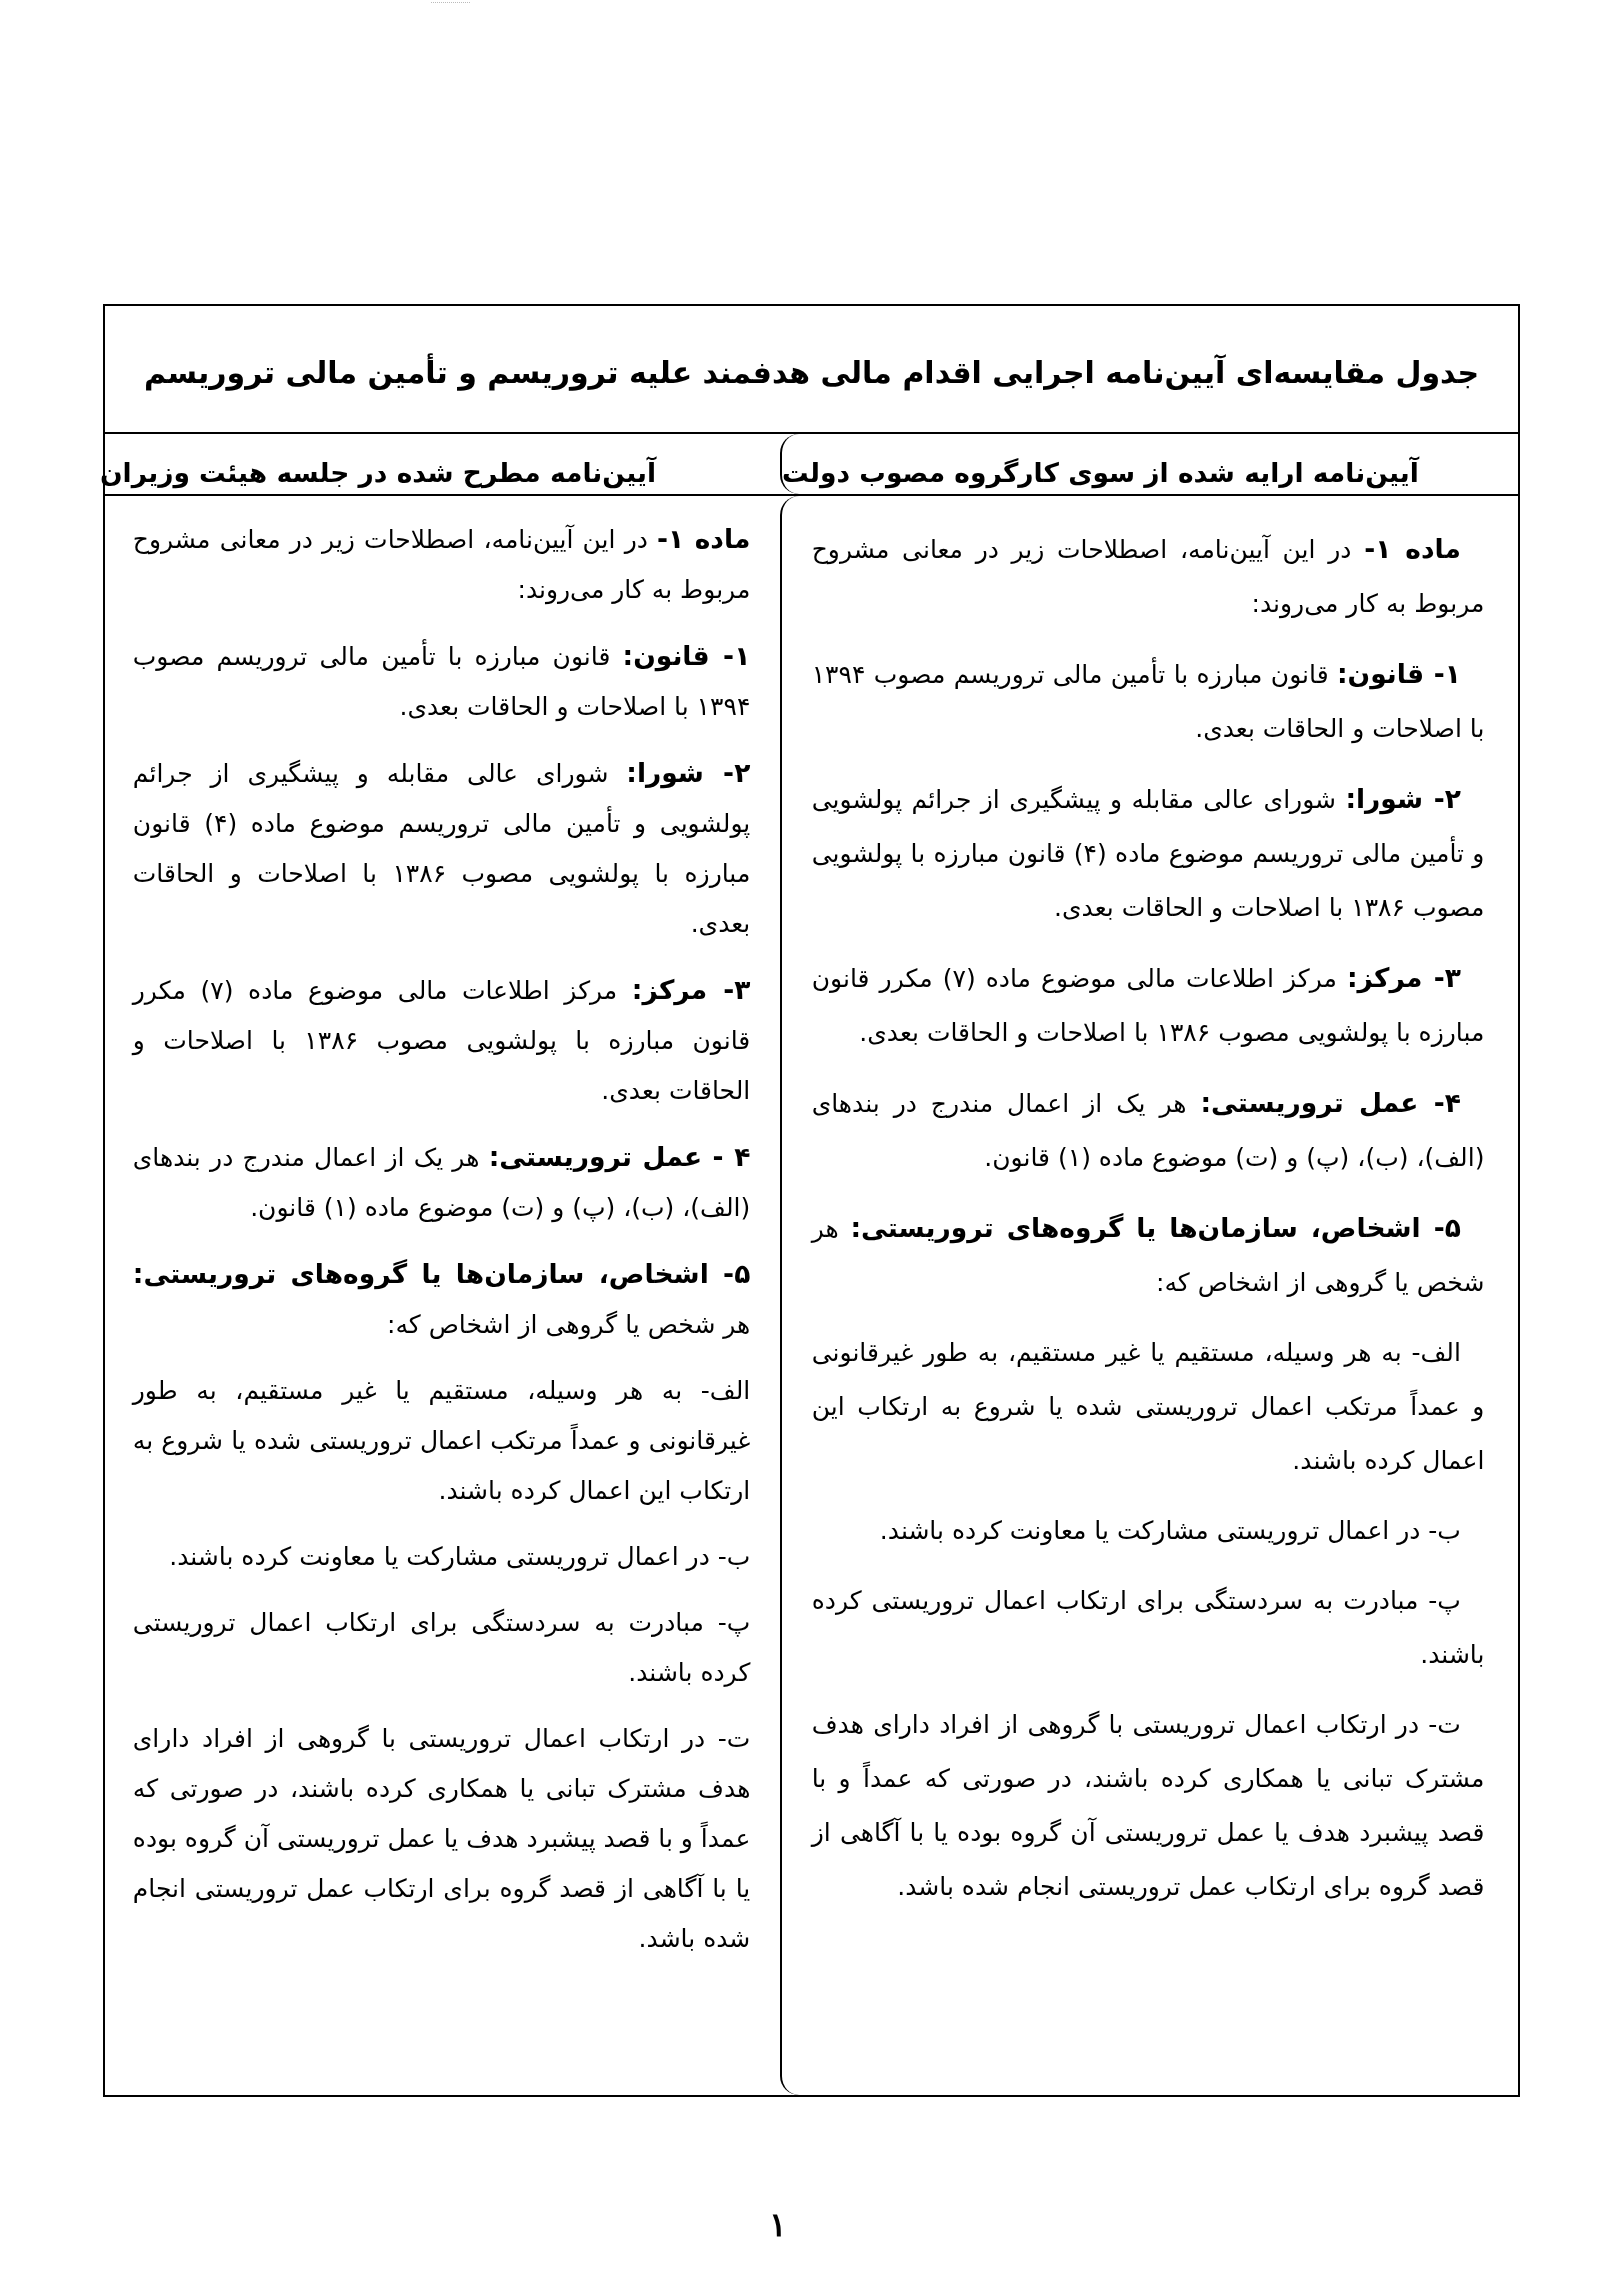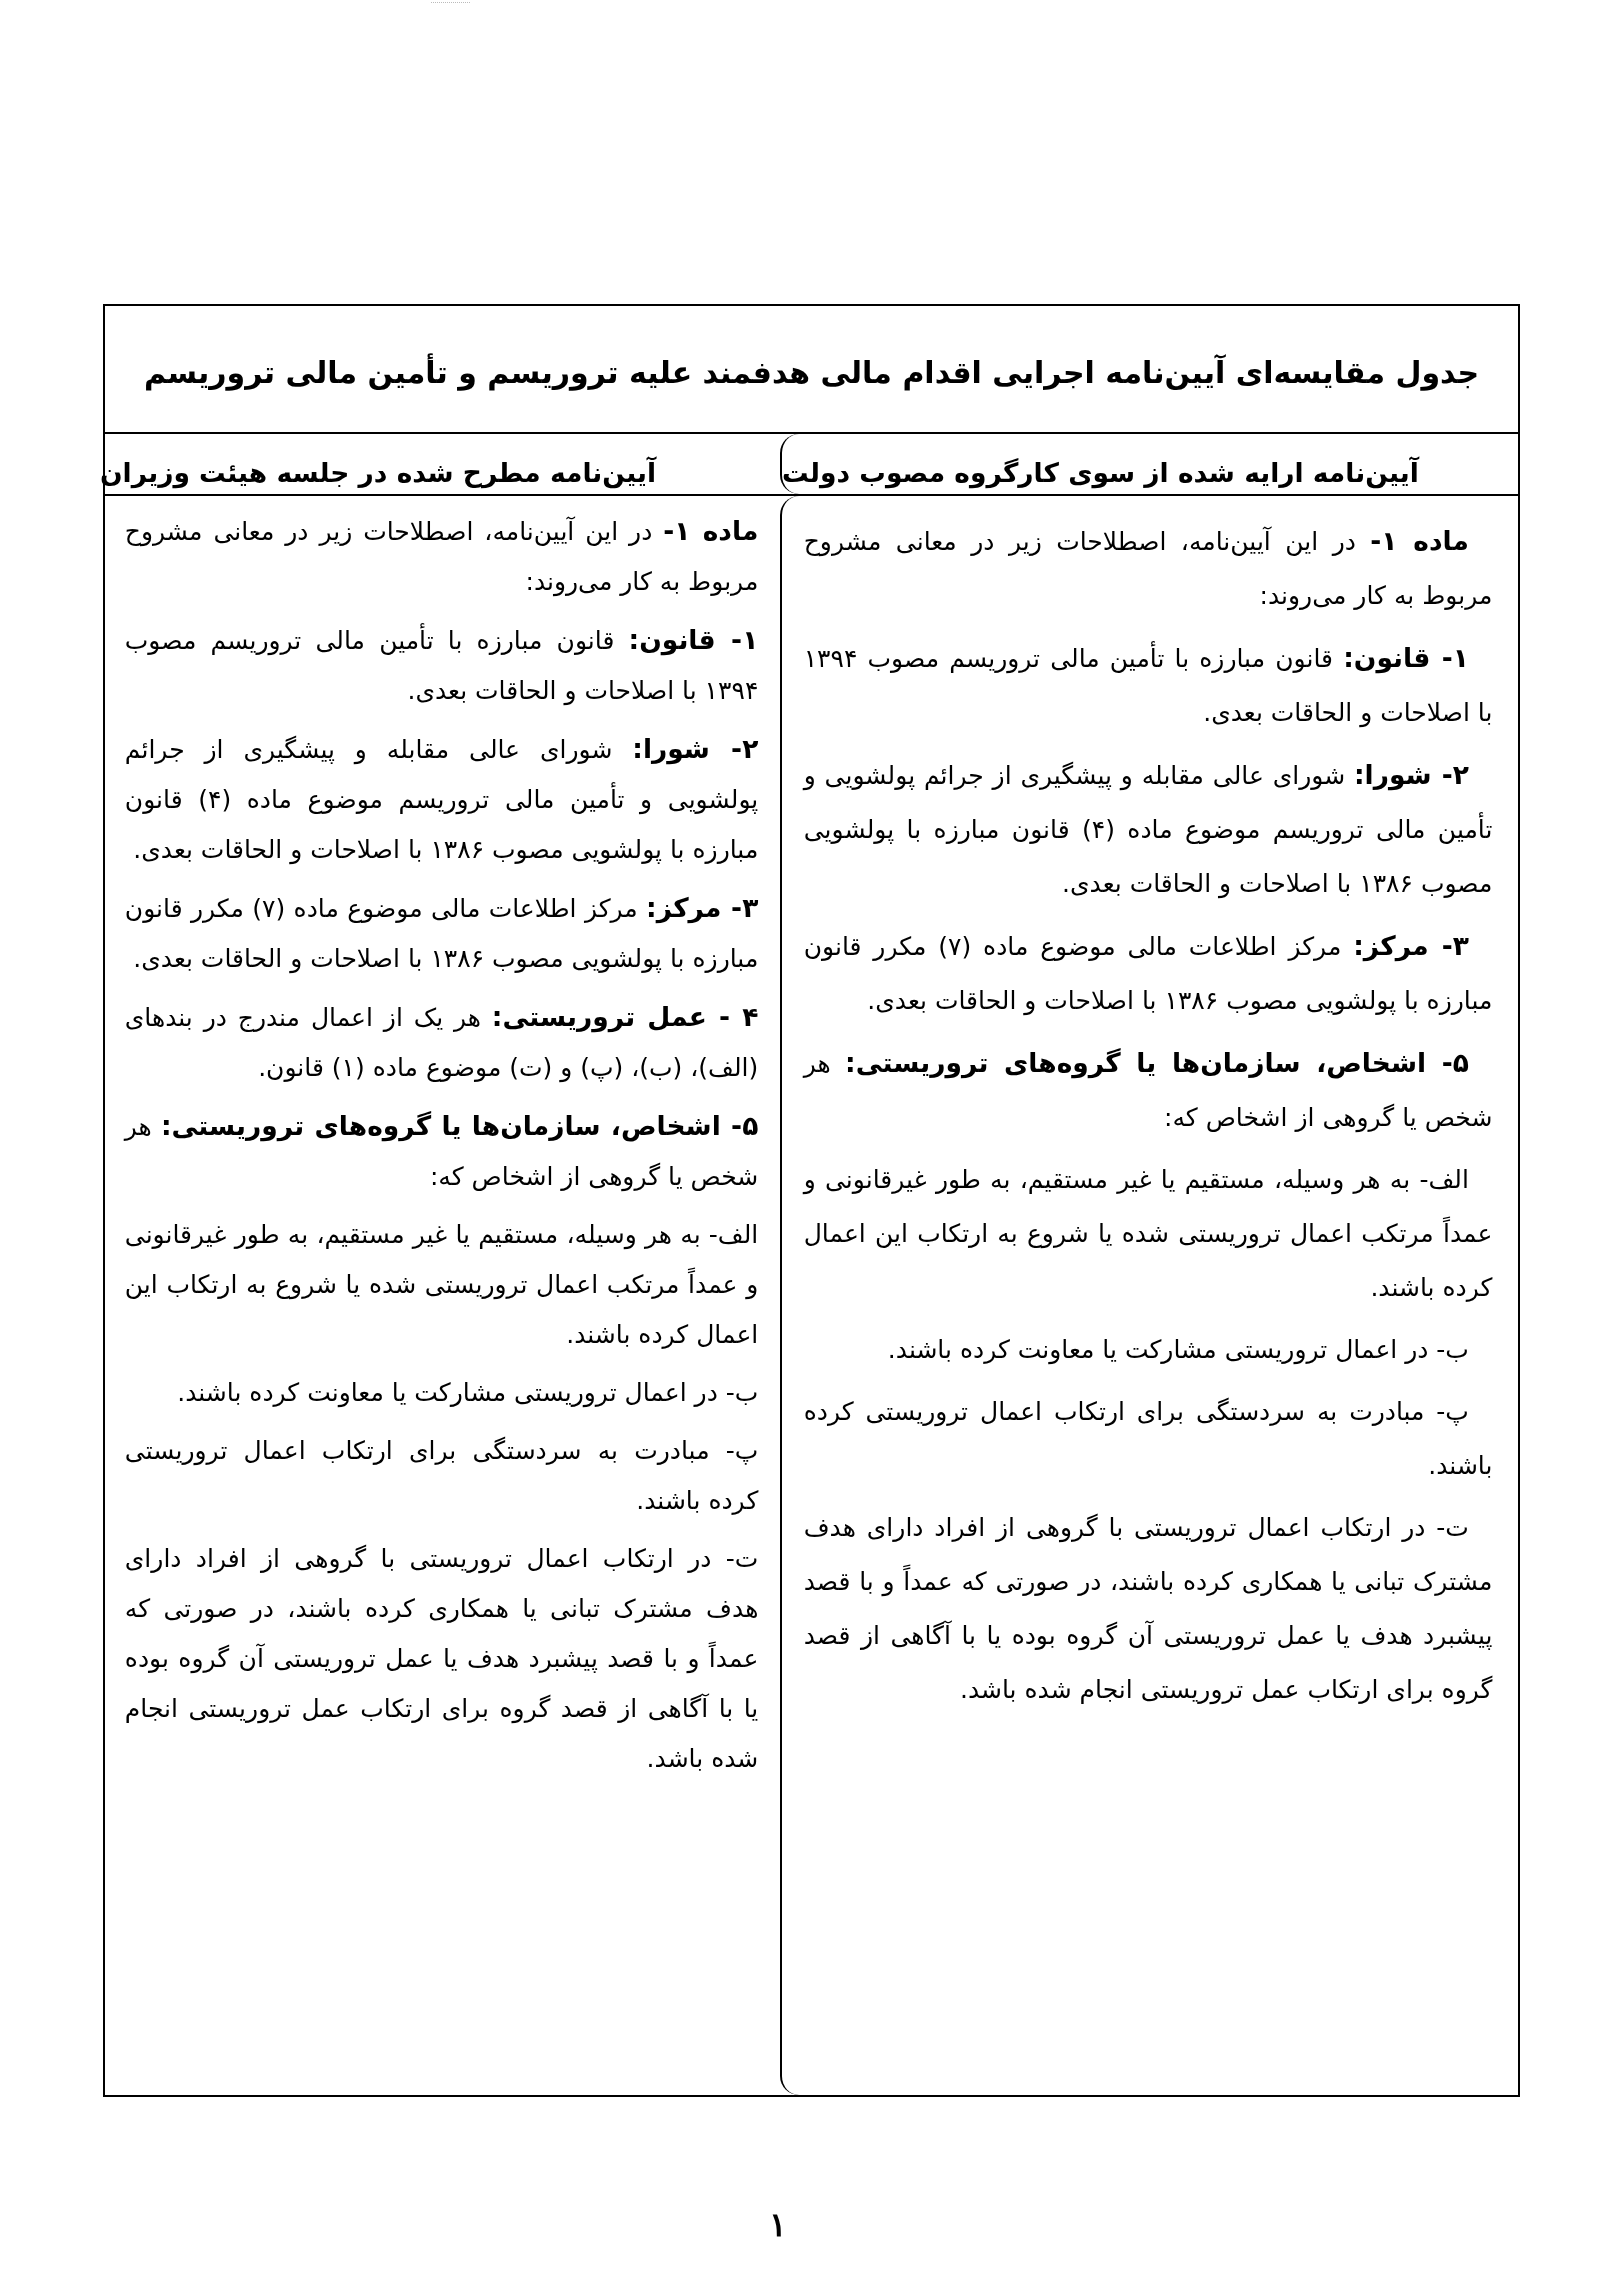--- a/index.html
+++ b/index.html
@@ -85,21 +85,21 @@
       font-size: 25px;
     }
     .body-cell.col-right {
       padding: 9.8px 17.6px 0 13.7px;
       line-height: 54px;
     }
     .body-cell.col-left {
       padding: 2px 13.7px 0 9.8px;
       line-height: 50px;
     }
-    .para { margin: 8px; }
+    .para { margin: 16px; }
     .para.indent { text-indent: 23.5px; }
     .term { font-weight: bold; font-size: 26.5px; }
     .page-number {
       position: absolute;
       left: 769px;
       top: 2205px;
       font-size: 33px;
       font-weight: bold;
       font-family: "DejaVu Serif", serif;
     }
@@ -118,20 +118,21 @@
     <div class="header-cell col-right">آیین‌نامه ارایه شده از سوی کارگروه مصوب دولت</div>
     <div class="header-cell col-left">آیین‌نامه مطرح شده در جلسه هیئت وزیران</div>
   </div>
 
   <div class="body-row">
     <div class="body-cell col-right">
       <p class="para indent"><span class="term">ماده ۱-</span><span> در این آیین‌نامه، اصطلاحات زیر در معانی مشروح مربوط به کار می‌روند:</span></p>
       <p class="para indent"><span class="term">۱- قانون:</span><span> قانون مبارزه با تأمین مالی تروریسم مصوب ۱۳۹۴ با اصلاحات و الحاقات بعدی.</span></p>
       <p class="para indent"><span class="term">۲- شورا:</span><span> شورای عالی مقابله و پیشگیری از جرائم پولشویی و تأمین مالی تروریسم موضوع ماده (۴) قانون مبارزه با پولشویی مصوب ۱۳۸۶ با اصلاحات و الحاقات بعدی.</span></p>
       <p class="para indent"><span class="term">۳- مرکز:</span><span> مرکز اطلاعات مالی موضوع ماده (۷) مکرر قانون مبارزه با پولشویی مصوب ۱۳۸۶ با اصلاحات و الحاقات بعدی.</span></p>
+      <p class="para indent"><span class="term">۴- عمل تروریستی:</span><span> هر یک از اعمال مندرج در بندهای (الف)، (ب)، (پ) و (ت) موضوع ماده (۱) قانون.</span></p>
       <p class="para indent"><span class="term">۵- اشخاص، سازمان‌ها یا گروه‌های تروریستی:</span><span> هر شخص یا گروهی از اشخاص که:</span></p>
       <p class="para indent"><span>الف- به هر وسیله، مستقیم یا غیر مستقیم، به طور غیرقانونی و عمداً مرتکب اعمال تروریستی شده یا شروع به ارتکاب این اعمال کرده باشند.</span></p>
       <p class="para indent"><span>ب- در اعمال تروریستی مشارکت یا معاونت کرده باشند.</span></p>
       <p class="para indent"><span>پ- مبادرت به سردستگی برای ارتکاب اعمال تروریستی کرده باشند.</span></p>
       <p class="para indent"><span>ت- در ارتکاب اعمال تروریستی با گروهی از افراد دارای هدف مشترک تبانی یا همکاری کرده باشند، در صورتی که عمداً و با قصد پیشبرد هدف یا عمل تروریستی آن گروه بوده یا با آگاهی از قصد گروه برای ارتکاب عمل تروریستی انجام شده باشد.</span></p>
     </div>
 
     <div class="body-cell col-left">
       <p class="para"><span class="term">ماده ۱-</span><span> در این آیین‌نامه، اصطلاحات زیر در معانی مشروح مربوط به کار می‌روند:</span></p>
       <p class="para"><span class="term">۱- قانون:</span><span> قانون مبارزه با تأمین مالی تروریسم مصوب ۱۳۹۴ با اصلاحات و الحاقات بعدی.</span></p>

